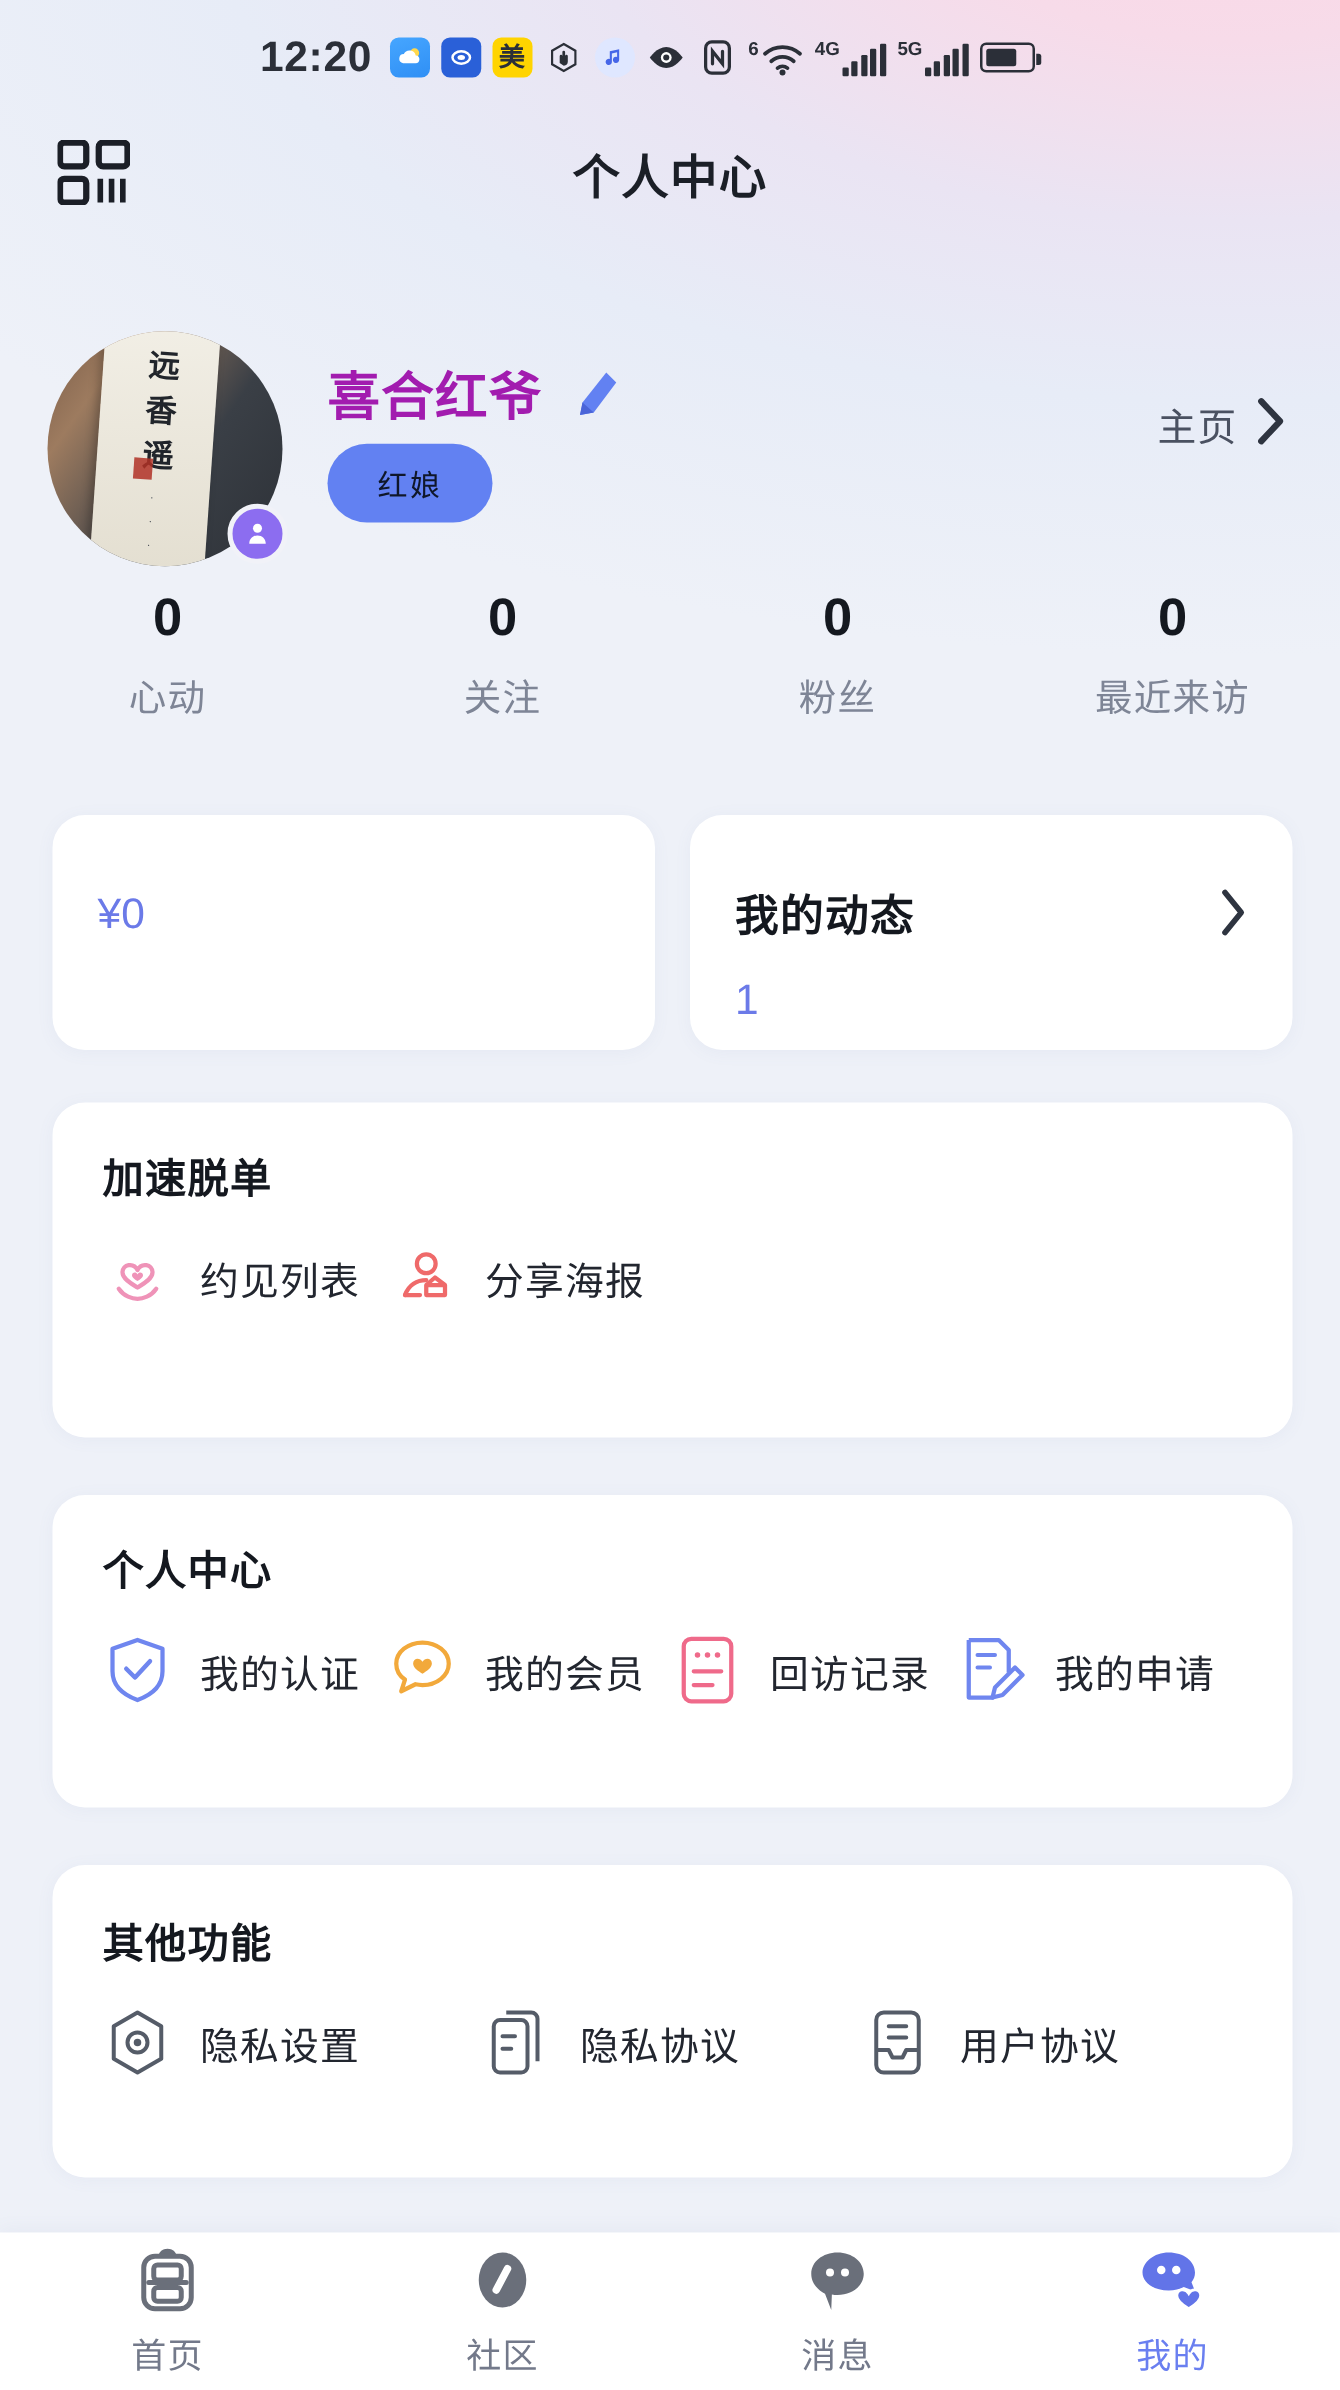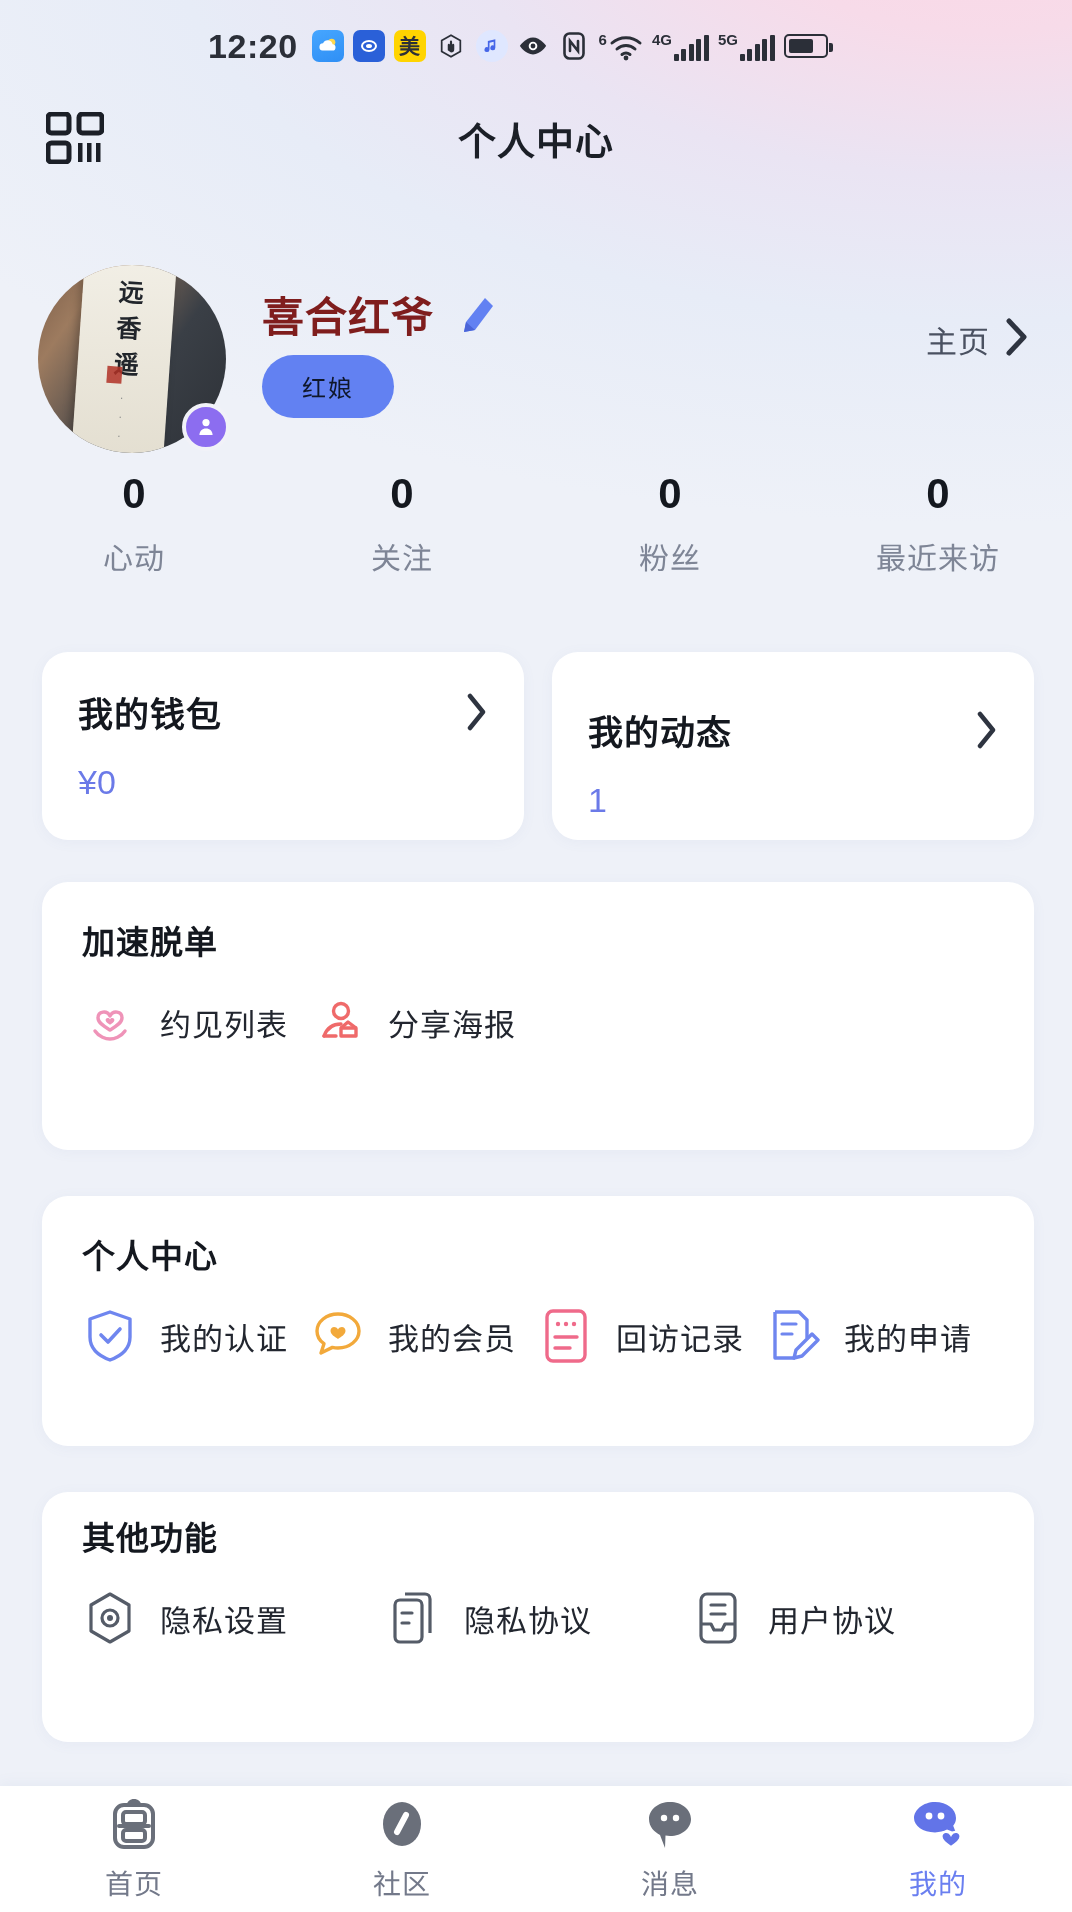--- a/index.html
+++ b/index.html
@@ -75,21 +75,21 @@
     color:#21252b; letter-spacing:11px; line-height:1.02; font-weight:600;
   }
   #avatar .seal{position:absolute;left:30px;top:110px;width:15px;height:17px;background:#b03126;opacity:.85;}
   #avatar .subtxt{position:absolute;left:50%;top:140px;transform:translateX(-50%);
     writing-mode:vertical-rl;font-family:"DejaVu Serif",serif;font-size:8px;color:#4c5158;letter-spacing:7px;}
   #avatar-badge{
     position:absolute; right:-4px; bottom:2px; width:48px;height:48px;border-radius:50%;
     background:#8c6df0; border:4px solid #f1f2f8; display:flex;align-items:center;justify-content:center;
   }
   #nickname-row{ position:absolute; left:262px; top:18px; display:flex; align-items:center; gap:18px; }
-  #nickname{ font-size:42px; font-weight:700; color:#7f1d1d; letter-spacing:1px; }
+  #nickname{ font-size:42px; font-weight:700; color:#a21caf; letter-spacing:1px; }
   #role-badge{
     position:absolute; left:262px; top:90px;
     background:#6281f2; color:#0f172a; font-size:24px; font-weight:500;
     padding:14px 40px; border-radius:38px; letter-spacing:2px;
   }
   #homepage-link{
     position:absolute; right:42px; top:52px; display:flex; align-items:flex-start; gap:14px; cursor:pointer;
   }
   #homepage-link .t{ font-size:31px; color:#4a5161; font-weight:500; letter-spacing:1px;}
 
@@ -104,21 +104,21 @@
   .sec-title{ font-size:33px; font-weight:700; color:#14181f; letter-spacing:1px; }
 
   #wallet-card{ left:42px; top:652px; width:482px; height:188px; padding:34px 36px; cursor:pointer;}
   #moments-card{ left:552px; top:652px; width:482px; height:188px; padding:52px 36px; cursor:pointer;}
   .bigcard-head{ display:flex; align-items:center; justify-content:space-between; }
   .bigcard-head .t{ font-size:35px; font-weight:700; color:#14181f; letter-spacing:1px;}
   .bigcard-val{ margin-top:26px; font-size:34px; color:#6b7ae8; font-weight:500;}
 
   #boost-card{ left:42px; top:882px; width:992px; height:268px; padding:34px 40px; }
   #center-card{ left:42px; top:1196px; width:992px; height:250px; padding:34px 40px; }
-  #other-card{ left:42px; top:1492px; width:992px; height:250px; padding:20px 40px; }
+  #other-card{ left:42px; top:1492px; width:992px; height:250px; padding:36px 40px; }
 
   .grid{ display:flex; margin-top:30px; }
   .grid.g4 .cell{ flex:1; }
   .grid.g2 .cell{ width:25%; }
   .cell{ display:flex; flex-direction:row; align-items:center; gap:22px; cursor:pointer;}
   .cell .lab{ font-size:31px; color:#22262f; letter-spacing:1px; }
   .ico{ width:56px; height:56px; display:flex; align-items:center; justify-content:center; }
 
   
   #tabbar{
@@ -286,28 +286,20 @@
     <div class="v">0</div>
     <div class="l">粉丝</div>
   </div>
   <div class="stat">
     <div class="v">0</div>
     <div class="l">最近来访</div>
   </div>
 </div>
 
 <div class="card-box" id="wallet-card">
-  <div class="bigcard-head">
-    <span class="t">我的钱包</span>
-    <span style="display:inline-flex">
-      <svg width="22" height="38" viewBox="0 0 22 38">
-          <path d="M4 3l13 16L4 35" fill="none" stroke="#2e3440" stroke-width="4.5" stroke-linecap="round" stroke-linejoin="round"></path>
-        </svg>
-    </span>
-  </div>
   <div class="bigcard-val">¥0</div>
 </div>
 
 <div class="card-box" id="moments-card">
   <div class="bigcard-head">
     <span class="t">我的动态</span>
     <span style="display:inline-flex">
       <svg width="22" height="38" viewBox="0 0 22 38">
           <path d="M4 3l13 16L4 35" fill="none" stroke="#2e3440" stroke-width="4.5" stroke-linecap="round" stroke-linejoin="round"></path>
         </svg>

